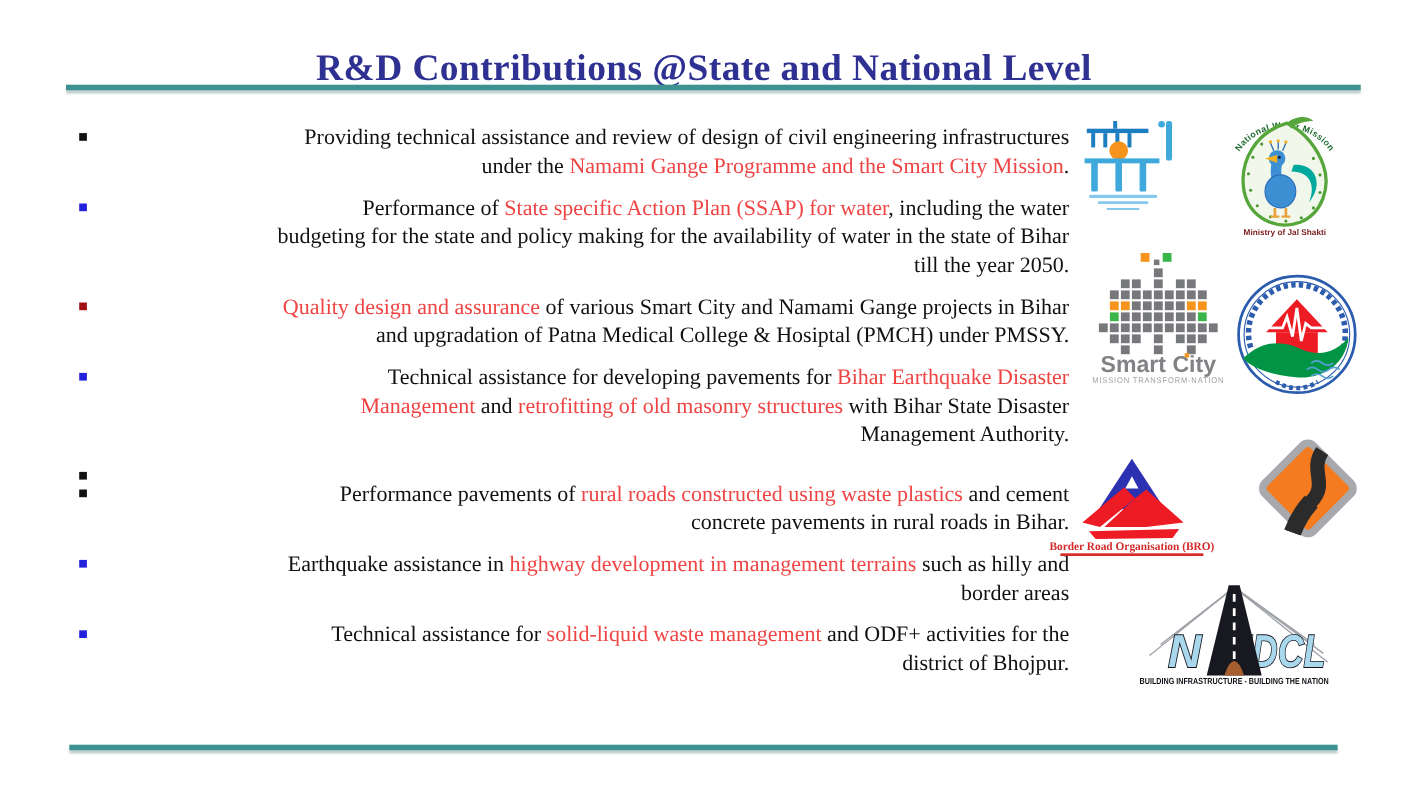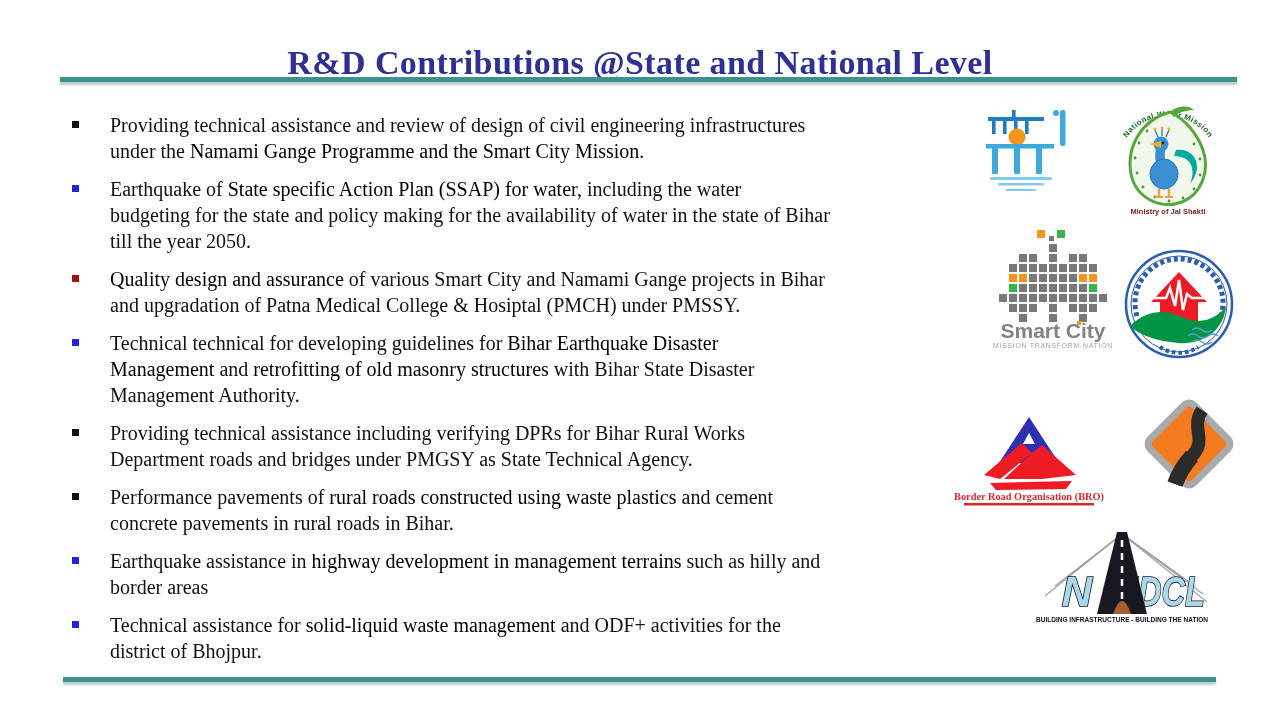--- a/index.html
+++ b/index.html
@@ -10,22 +10,22 @@
   .slide-title{
     position:absolute;top:44px;left:0;width:100%;text-align:center;
     font-size:34px;font-weight:bold;color:#2E3192;letter-spacing:.4px;margin:0;
   }
   .rule{position:absolute;height:5px;background:#3E9191;box-shadow:0 3px 2px rgba(110,145,145,.45);}
   .rule.top{left:60px;top:77px;width:1177px;}
   .rule.bottom{left:63px;top:677px;width:1153px;}
   .bullet-list{position:absolute;left:72px;top:112px;width:900px;}
   .bullet{display:grid;grid-template-columns:38px 1fr;}
   .marker{width:7px;height:7px;margin-top:9px;display:inline-block;}
-  .runs{margin:0 0 12px 0;white-space:pre-wrap;font-size:20px;line-height:26px;color:#111111;}
-  .runs .red{color:#000000;}
+  .runs{margin:0 0 12px 0;white-space:pre-wrap;font-size:20px;line-height:26px;color:#111111;text-align:right;}
+  .runs .red{color:#ef4444;}
   .logo{position:absolute;}
   .logo svg{display:block;width:100%;height:100%;}
   text{font-family:"Liberation Sans","DejaVu Sans",sans-serif;}
   .serif-text{font-family:"Liberation Serif","DejaVu Serif",serif;}
 </style>
 </head>
 <body>
 
 <div class="slide">
 
@@ -34,39 +34,37 @@
   <div class="rule bottom"></div>
 
   <div class="bullet-list">
       <div class="bullet">
         <span class="marker" style="background: rgb(17, 17, 17);"></span>
         <p class="runs"><span class="blk">Providing technical assistance and review of design of civil engineering infrastructures
 under the </span><span class="red">Namami Gange Programme and the Smart City Mission</span><span class="blk">.</span></p>
       </div>
       <div class="bullet">
         <span class="marker" style="background: rgb(34, 34, 221);"></span>
-        <p class="runs"><span class="blk">Earthquake of </span><span class="red">State specific Action Plan (SSAP) for water</span><span class="blk">, including the water
+        <p class="runs"><span class="blk">Performance of </span><span class="red">State specific Action Plan (SSAP) for water</span><span class="blk">, including the water
 budgeting for the state and policy making for the availability of water in the state of Bihar
 till the year 2050.</span></p>
       </div>
       <div class="bullet">
         <span class="marker" style="background: rgb(160, 16, 19);"></span>
         <p class="runs"><span class="red">Quality design and assurance</span><span class="blk"> of various Smart City and Namami Gange projects in Bihar
 and upgradation of Patna Medical College &amp; Hosiptal (PMCH) under PMSSY.</span></p>
       </div>
       <div class="bullet">
         <span class="marker" style="background: rgb(34, 34, 221);"></span>
-        <p class="runs"><span class="blk">Technical technical for developing guidelines for </span><span class="red">Bihar Earthquake Disaster
+        <p class="runs"><span class="blk">Technical assistance for developing pavements for </span><span class="red">Bihar Earthquake Disaster
 Management</span><span class="blk"> and </span><span class="red">retrofitting of old masonry structures</span><span class="blk"> with Bihar State Disaster
 Management Authority.</span></p>
       </div>
       <div class="bullet">
         <span class="marker" style="background: rgb(17, 17, 17);"></span>
-        <p class="runs"><span class="blk">Providing technical assistance including verifying DPRs for Bihar Rural Works
-Department roads and bridges under PMGSY as State Technical Agency.</span></p>
       </div>
       <div class="bullet">
         <span class="marker" style="background: rgb(17, 17, 17);"></span>
         <p class="runs"><span class="blk">Performance pavements of </span><span class="red">rural roads constructed using waste plastics</span><span class="blk"> and cement
 concrete pavements in rural roads in Bihar.</span></p>
       </div>
       <div class="bullet">
         <span class="marker" style="background: rgb(34, 34, 221);"></span>
         <p class="runs"><span class="blk">Earthquake assistance in </span><span class="red">highway development in management terrains</span><span class="blk"> such as hilly and
 border areas</span></p>

